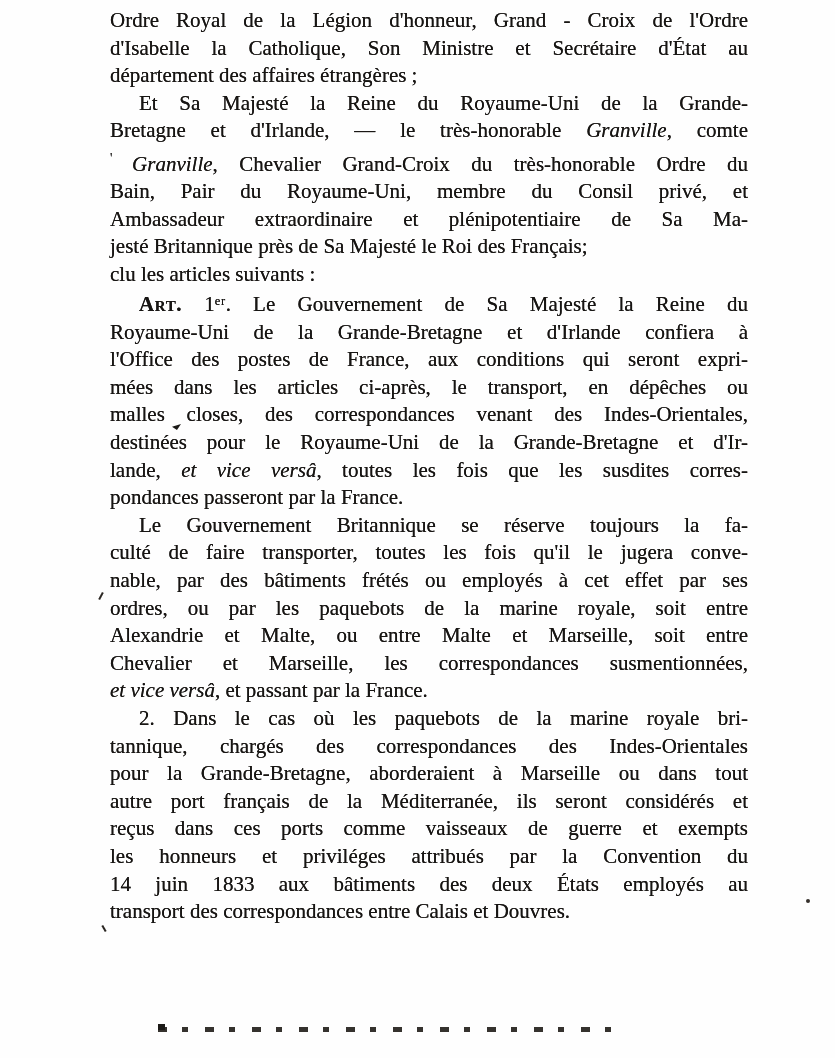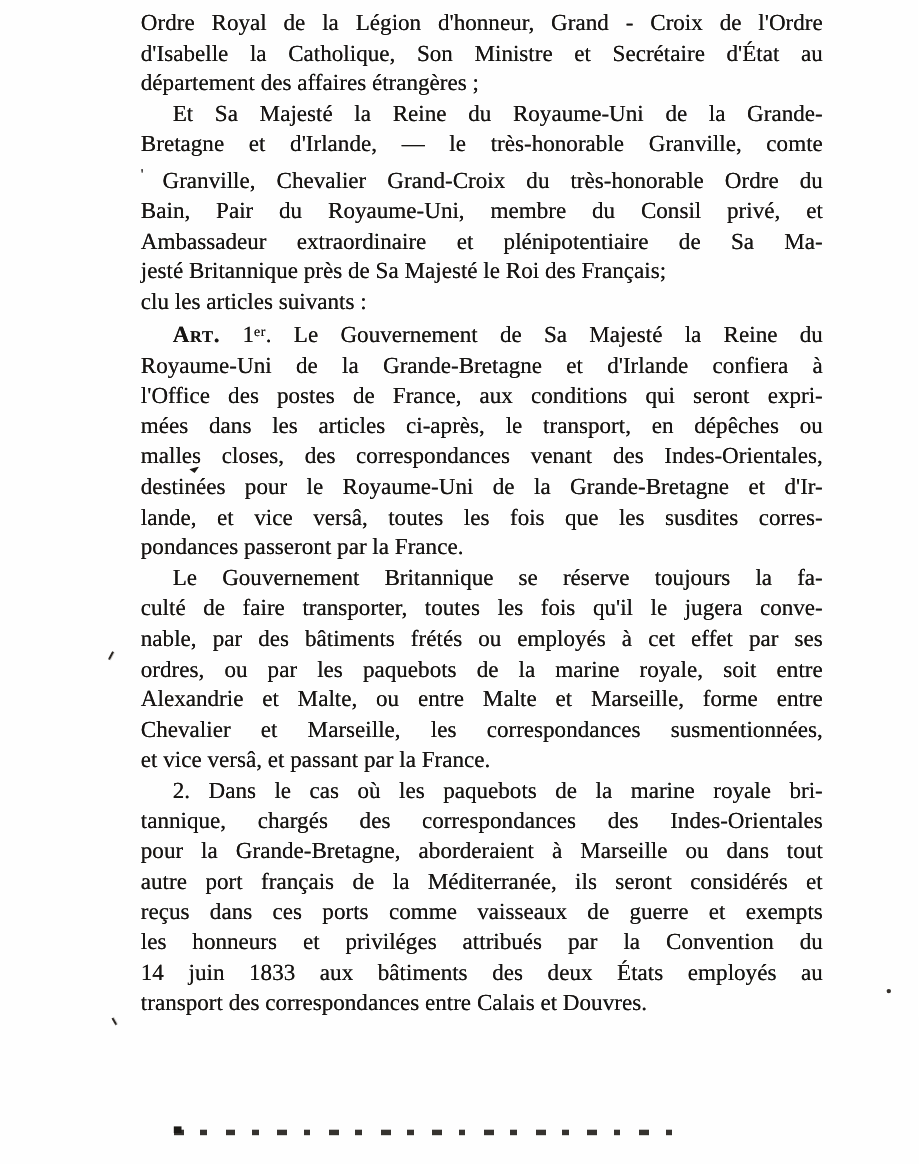--- a/index.html
+++ b/index.html
@@ -22,26 +22,25 @@
     width: 638px;
   }
   .line {
     font-size: 21px;
     line-height: 27.6px;
     color: #171513;
     text-align: justify;
     text-align-last: justify;
     text-shadow: 0 0 0.55px rgba(25, 22, 20, 0.9);
     white-space: normal;
-    margin-left: 18px;
   }
   .line.end { text-align-last: left; }
   .line.ind { text-indent: 29px; }
   .seg-n { font-style: normal; }
-  .seg-i { }
+  .seg-i { font-style: italic; }
   .seg-sc { font-variant: small-caps; letter-spacing: 0.6px; font-weight: bold; }
   .seg-sup { font-size: 60%; vertical-align: 0.45em; letter-spacing: 0.5px; }
   .seg-m { font-size: 65%; vertical-align: 0.55em; opacity: 0.9; }
 
   
   .ink-blot {
     position: absolute;
     left: 172px; top: 424px;
     width: 9px; height: 6px;
     background: #1b1916;
@@ -111,21 +110,21 @@
       <div class="line"><span class="seg-n">l'Office des postes de France, aux conditions qui seront expri-</span></div>
       <div class="line"><span class="seg-n">mées dans les articles ci-après, le transport, en dépêches ou</span></div>
       <div class="line"><span class="seg-n">malles closes, des correspondances venant des Indes-Orientales,</span></div>
       <div class="line"><span class="seg-n">destinées pour le Royaume-Uni de la Grande-Bretagne et d'Ir-</span></div>
       <div class="line"><span class="seg-n">lande, </span><span class="seg-i">et vice versâ</span><span class="seg-n">, toutes les fois que les susdites corres-</span></div>
       <div class="line end"><span class="seg-n">pondances passeront par la France.</span></div>
       <div class="line ind"><span class="seg-n">Le Gouvernement Britannique se réserve toujours la fa-</span></div>
       <div class="line"><span class="seg-n">culté de faire transporter, toutes les fois qu'il le jugera conve-</span></div>
       <div class="line"><span class="seg-n">nable, par des bâtiments frétés ou employés à cet effet par ses</span></div>
       <div class="line"><span class="seg-n">ordres, ou par les paquebots de la marine royale, soit entre</span></div>
-      <div class="line"><span class="seg-n">Alexandrie et Malte, ou entre Malte et Marseille, forme entre</span></div>
+      <div class="line"><span class="seg-n">Alexandrie et Malte, ou entre Malte et Marseille, soit entre</span></div>
       <div class="line"><span class="seg-n">Chevalier et Marseille, les correspondances susmentionnées,</span></div>
       <div class="line end"><span class="seg-i">et vice versâ</span><span class="seg-n">, et passant par la France.</span></div>
       <div class="line ind"><span class="seg-n">2. Dans le cas où les paquebots de la marine royale bri-</span></div>
       <div class="line"><span class="seg-n">tannique, chargés des correspondances des Indes-Orientales</span></div>
       <div class="line"><span class="seg-n">pour la Grande-Bretagne, aborderaient à Marseille ou dans tout</span></div>
       <div class="line"><span class="seg-n">autre port français de la Méditerranée, ils seront considérés et</span></div>
       <div class="line"><span class="seg-n">reçus dans ces ports comme vaisseaux de guerre et exempts</span></div>
       <div class="line"><span class="seg-n">les honneurs et priviléges attribués par la Convention du</span></div>
       <div class="line"><span class="seg-n">14 juin 1833 aux bâtiments des deux États employés au</span></div>
       <div class="line end"><span class="seg-n">transport des correspondances entre Calais et Douvres.</span></div>

